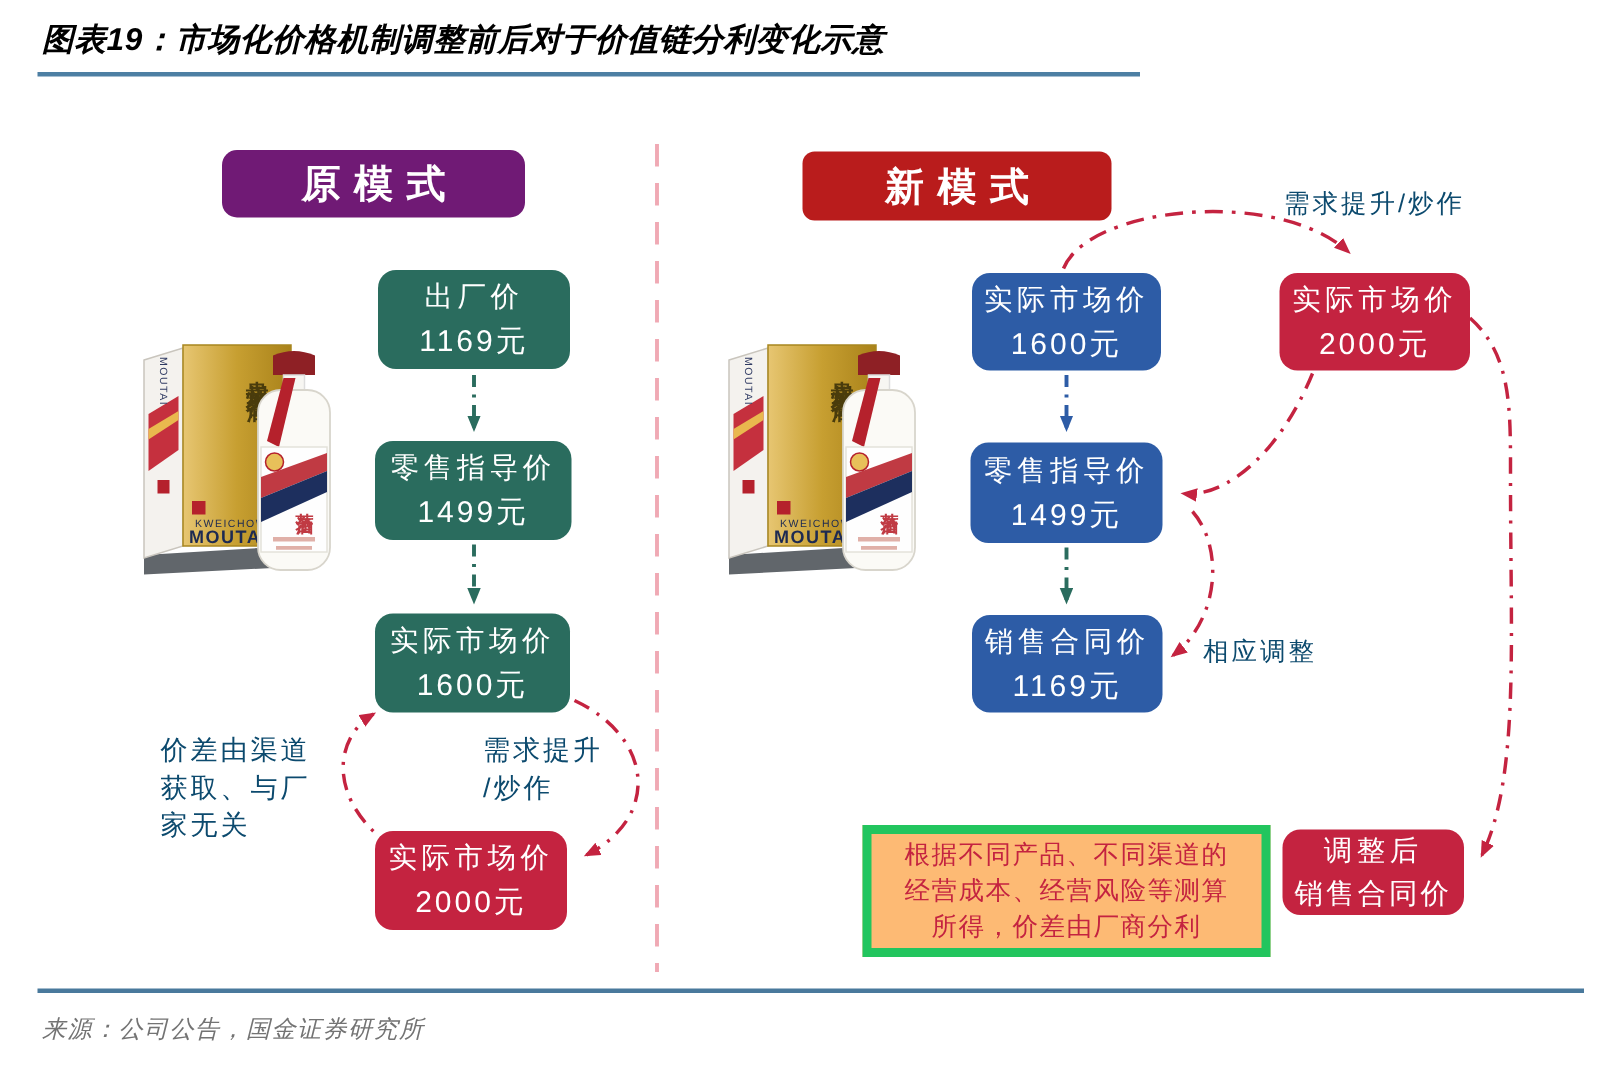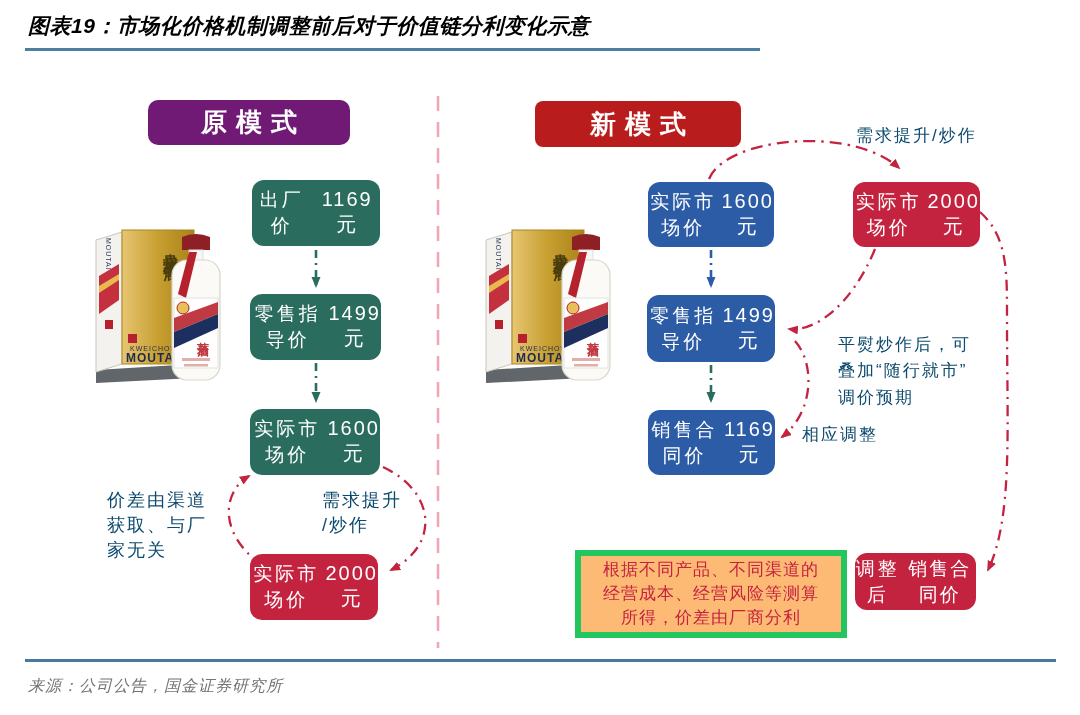--- a/index.html
+++ b/index.html
@@ -8,21 +8,21 @@
   .abs{position:absolute;}
   
   #title{left:28px;top:12px;font-size:21px;font-weight:bold;font-style:italic;color:#000;letter-spacing:.5px;}
   #title-rule{left:25px;top:48px;width:735px;height:3px;background:#4d7fa3;}
   
   .hdr{color:#fff;display:flex;align-items:center;justify-content:center;
        font-size:26px;font-weight:bold;letter-spacing:9px;text-indent:9px;}
   #hdr-old{left:148px;top:100px;width:202px;height:45px;background:#701a75;border-radius:10px;}
   #hdr-new{left:535px;top:101px;width:206px;height:46px;background:#b91c1c;border-radius:8px;}
   
-  .fbox{border-radius:12px;color:#fff;display:flex;flex-direction:row;align-items:center;
+  .fbox{border-radius:12px;color:#fff;display:flex;flex-direction:column;align-items:center;
         justify-content:center;gap:3px;text-align:center;}
   .fbox .l1{font-size:19px;letter-spacing:3px;}
   .fbox .l2{font-size:20px;letter-spacing:2px;}
   .green{background:#2a6c5e;} .blue{background:#2d5ca6;} .red{background:#c42340;}
   #b-factory   {left:252px;top:180px;width:128px;height:66px;}
   #b-guide-l   {left:250px;top:294px;width:131px;height:66px;}
   #b-market-l  {left:250px;top:409px;width:130px;height:66px;}
   #b-market2-l {left:250px;top:554px;width:128px;height:66px;}
   #b-market1-r {left:648px;top:182px;width:126px;height:65px;}
   #b-market2-r {left:853px;top:182px;width:127px;height:65px;}
@@ -132,23 +132,20 @@
   <div id="note-box" class="abs">根据不同产品、不同渠道的
 经营成本、经营风险等测算
 所得，价差由厂商分利</div>
 
   <div id="ann-channel" class="abs ann">价差由渠道
 获取、与厂
 家无关</div>
   <div id="ann-demand-l" class="abs ann">需求提升
 /炒作</div>
   <div id="ann-demand-t" class="abs ann">需求提升/炒作</div>
-  <div id="ann-suppress" class="abs ann">平熨炒作后，可
-叠加“随行就市”
-调价预期</div>
   <div id="ann-adjust" class="abs ann">相应调整</div>
 
   <svg id="bottle-left" class="abs bottle" viewBox="0 0 150 172">
     <defs>
       <linearGradient id="goldL" x1="0" y1="0" x2="1" y2="0">
         <stop offset="0" stop-color="#e7c däre672"></stop>
           <stop offset="0" stop-color="#e7c672"></stop>
         <stop offset="0.5" stop-color="#c79f31"></stop>
           <stop offset="1" stop-color="#a9821a"></stop>
       </linearGradient>

